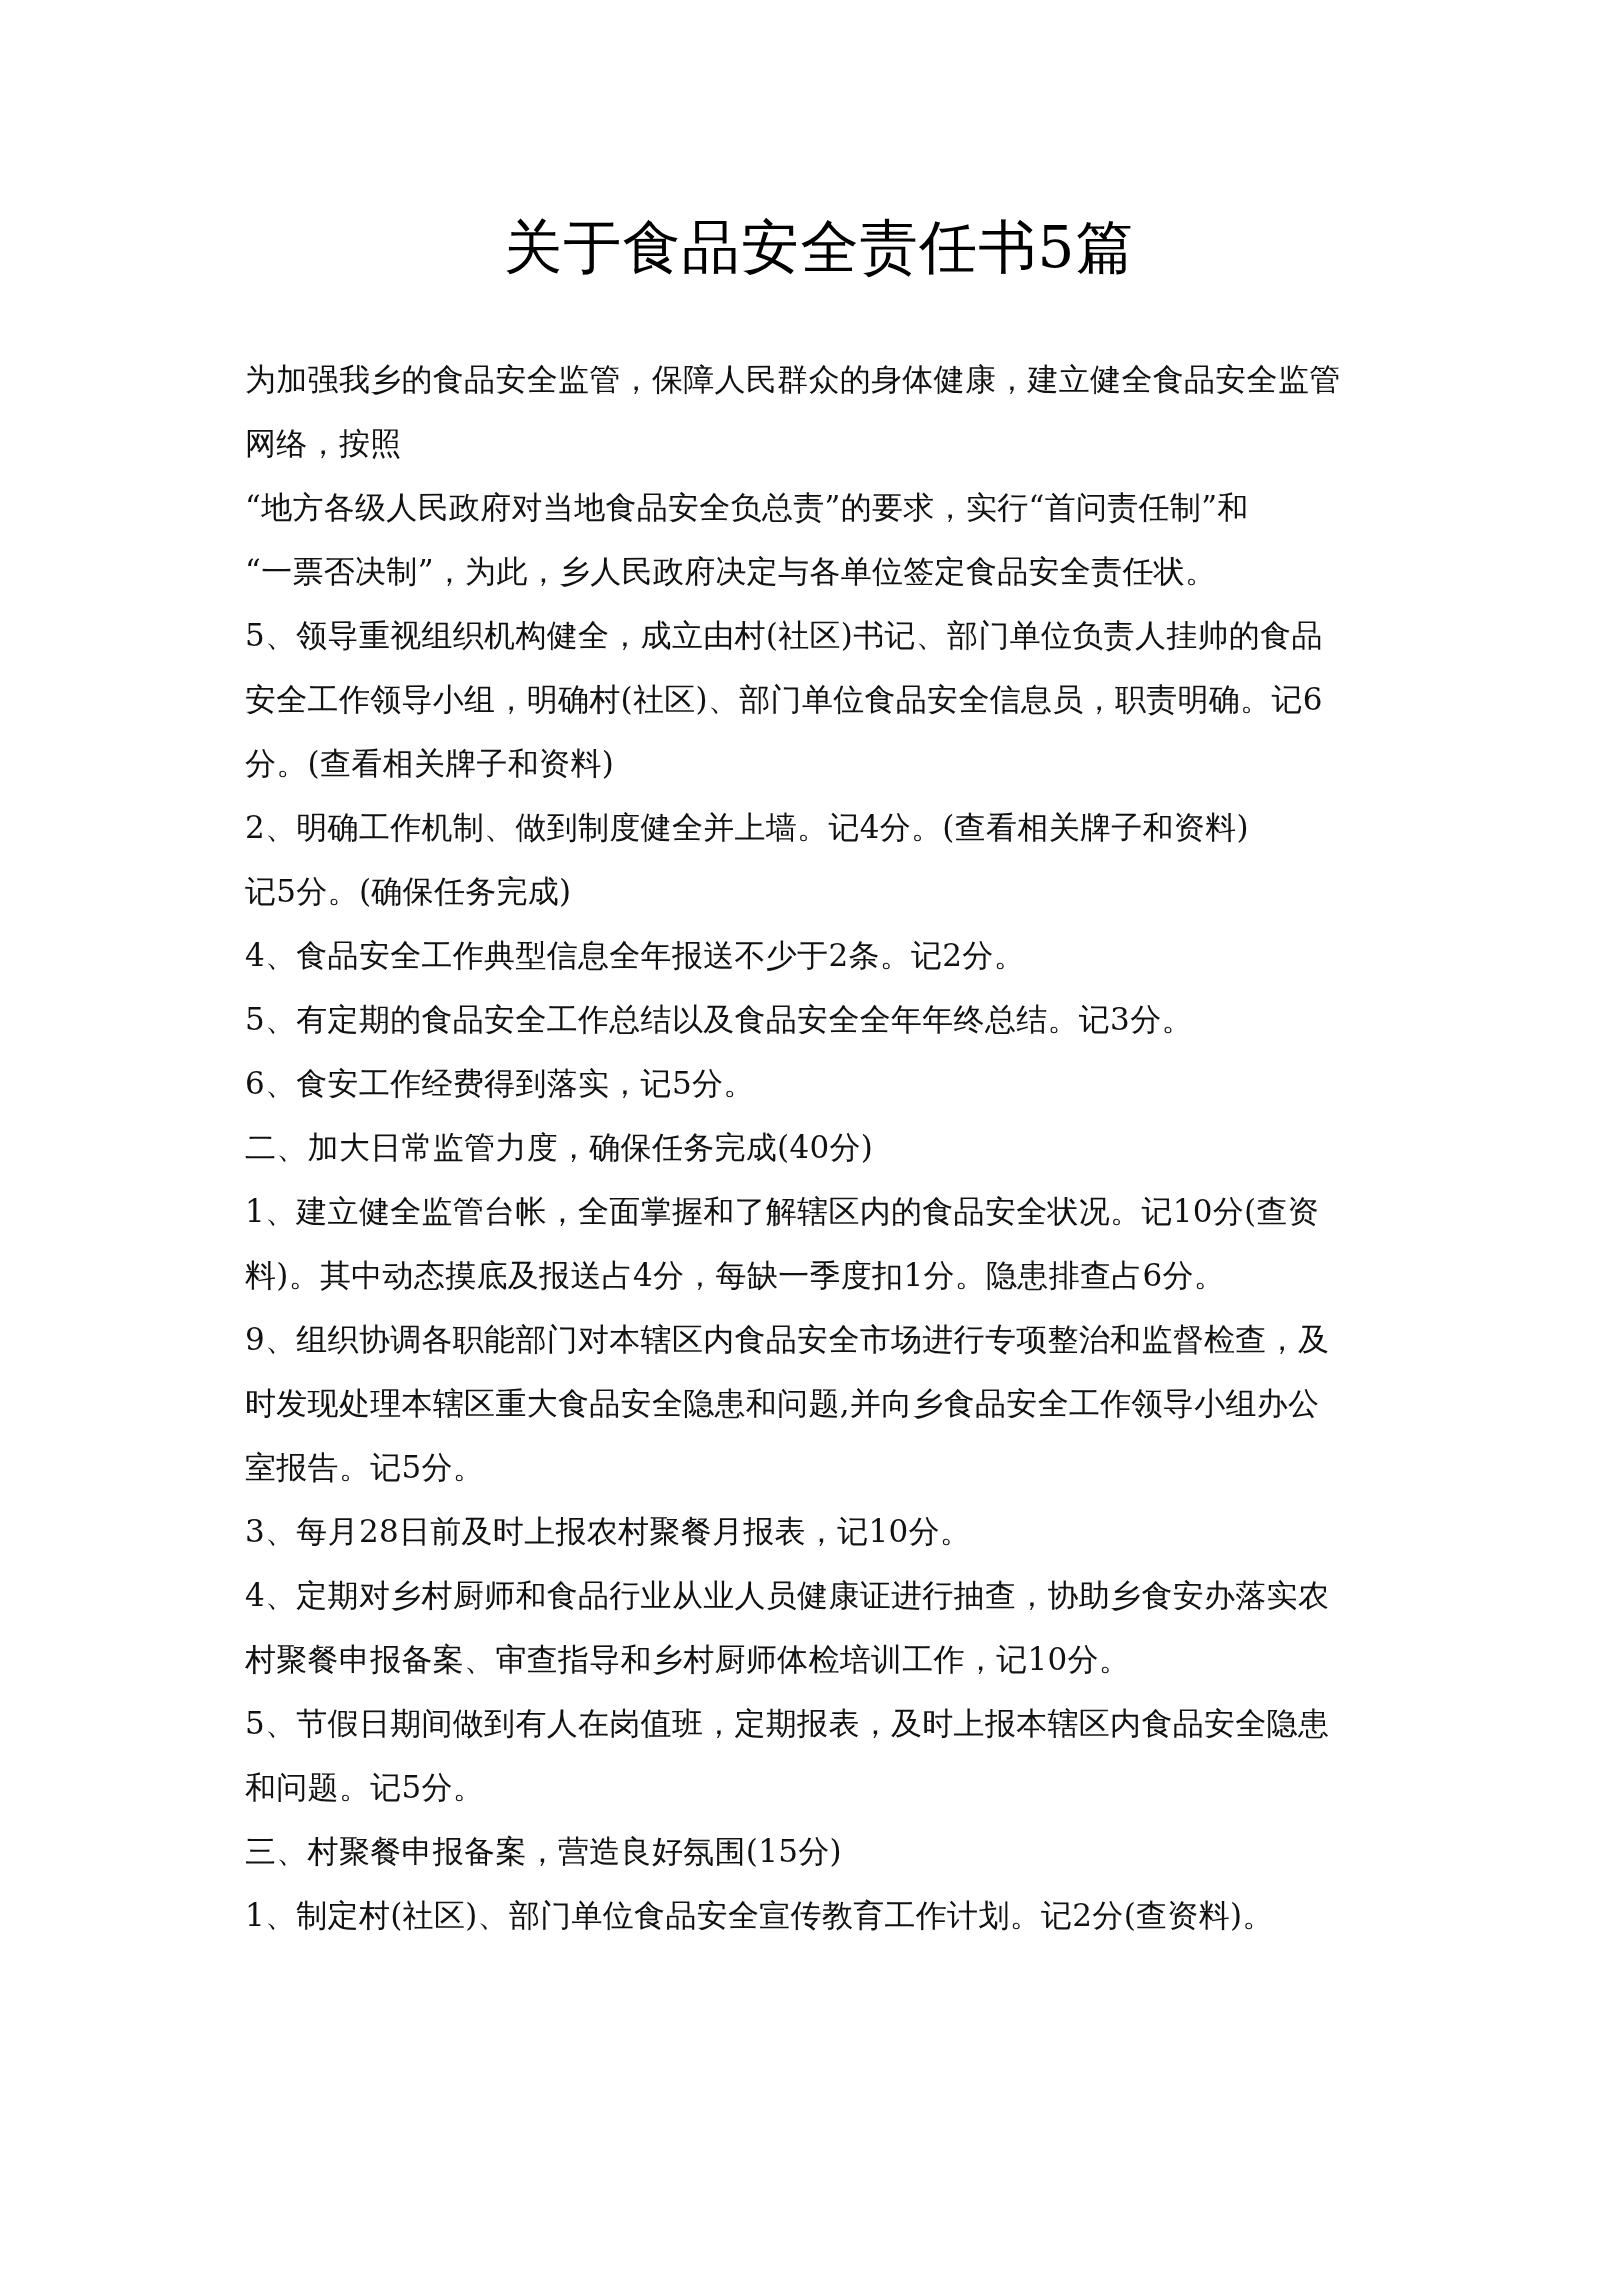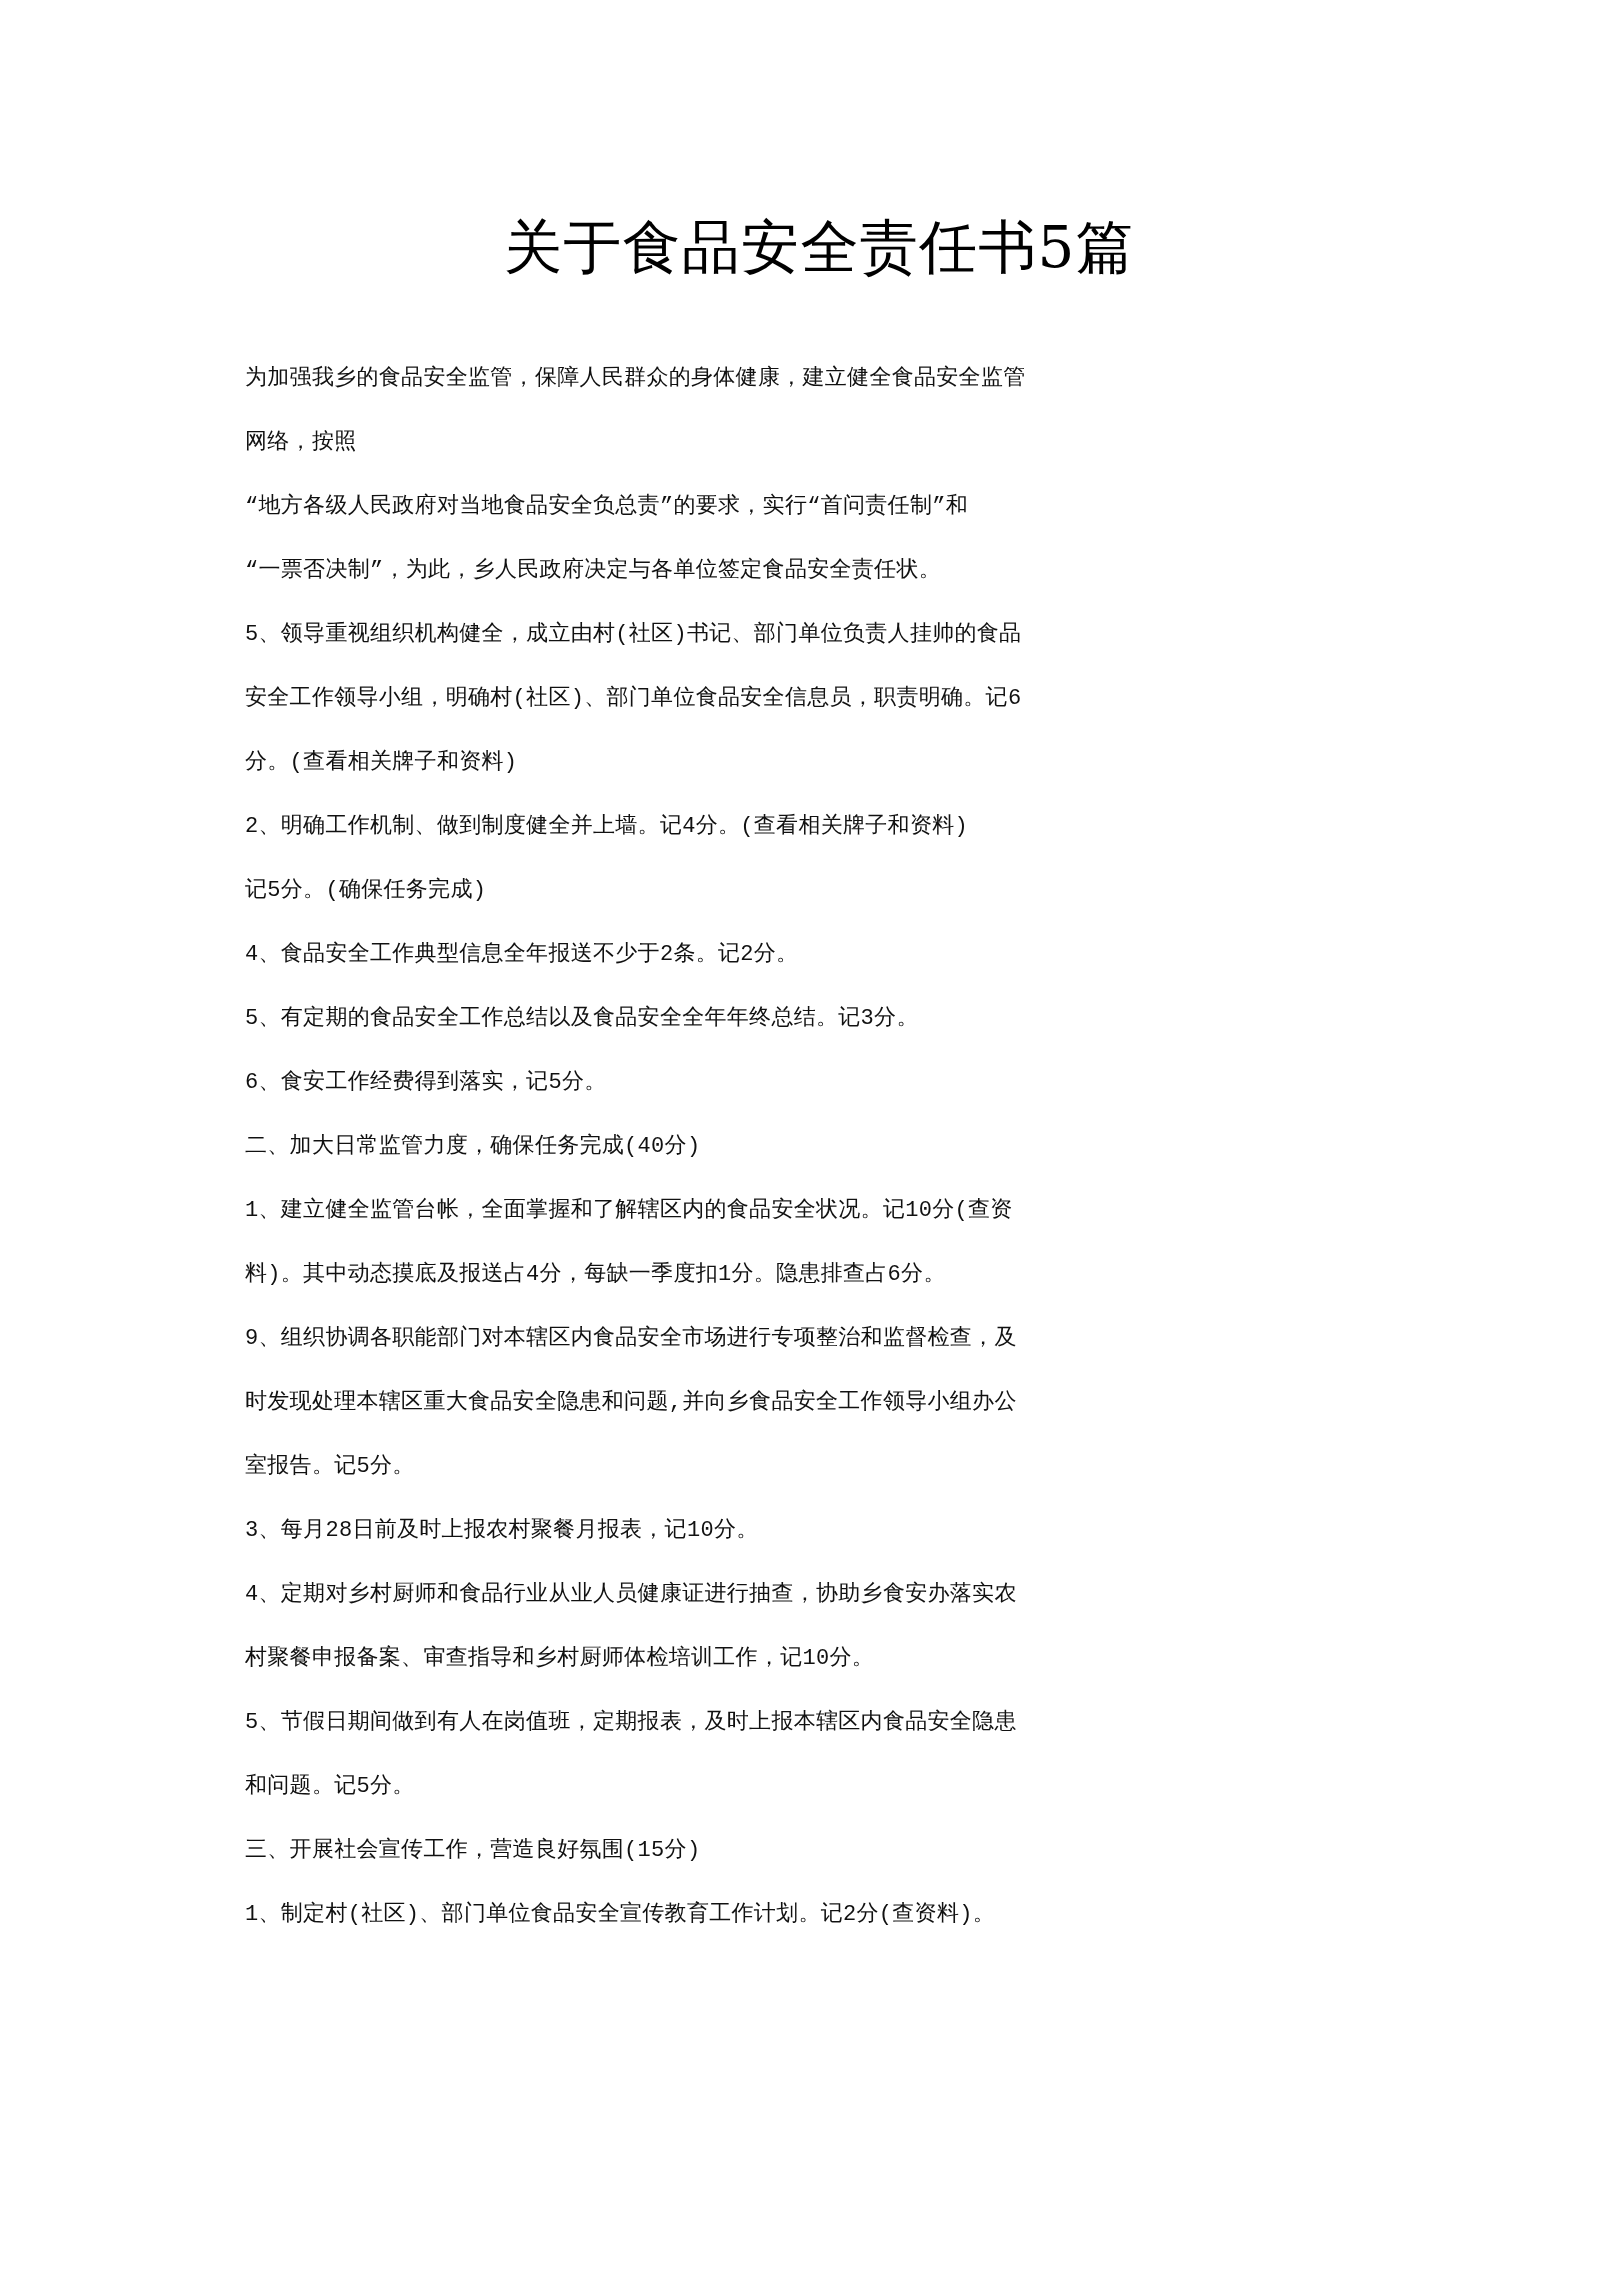--- a/index.html
+++ b/index.html
@@ -34,24 +34,23 @@
       font-weight: normal;
       letter-spacing: 1.3px;
       margin: 8px;
       color: #000000;
     }
     .body {
       position: absolute;
       left: 245px;
       top: 347px;
       width: 1139px;
-      font-size: 22px;
+      font-size: 31px;
       line-height: 64px;
       letter-spacing: 0.3px;
-      font-family: Liberation Mono, monospace;
     }
     .line {
       display: block;
       white-space: nowrap;
       height: 64px;
     }
   </style>
 </head>
 <body>
 
@@ -75,17 +74,17 @@
     <span class="line">1、建立健全监管台帐，全面掌握和了解辖区内的食品安全状况。记10分(查资</span>
     <span class="line">料)。其中动态摸底及报送占4分，每缺一季度扣1分。隐患排查占6分。</span>
     <span class="line">9、组织协调各职能部门对本辖区内食品安全市场进行专项整治和监督检查，及</span>
     <span class="line">时发现处理本辖区重大食品安全隐患和问题,并向乡食品安全工作领导小组办公</span>
     <span class="line">室报告。记5分。</span>
     <span class="line">3、每月28日前及时上报农村聚餐月报表，记10分。</span>
     <span class="line">4、定期对乡村厨师和食品行业从业人员健康证进行抽查，协助乡食安办落实农</span>
     <span class="line">村聚餐申报备案、审查指导和乡村厨师体检培训工作，记10分。</span>
     <span class="line">5、节假日期间做到有人在岗值班，定期报表，及时上报本辖区内食品安全隐患</span>
     <span class="line">和问题。记5分。</span>
-    <span class="line">三、开展社会宣传工作，营造良好氛围(15分)</span>
+    <span class="line">三、村聚餐申报备案，营造良好氛围(15分)</span>
     <span class="line">1、制定村(社区)、部门单位食品安全宣传教育工作计划。记2分(查资料)。</span>
   </div>
 </div>
 
 
 </body></html>

